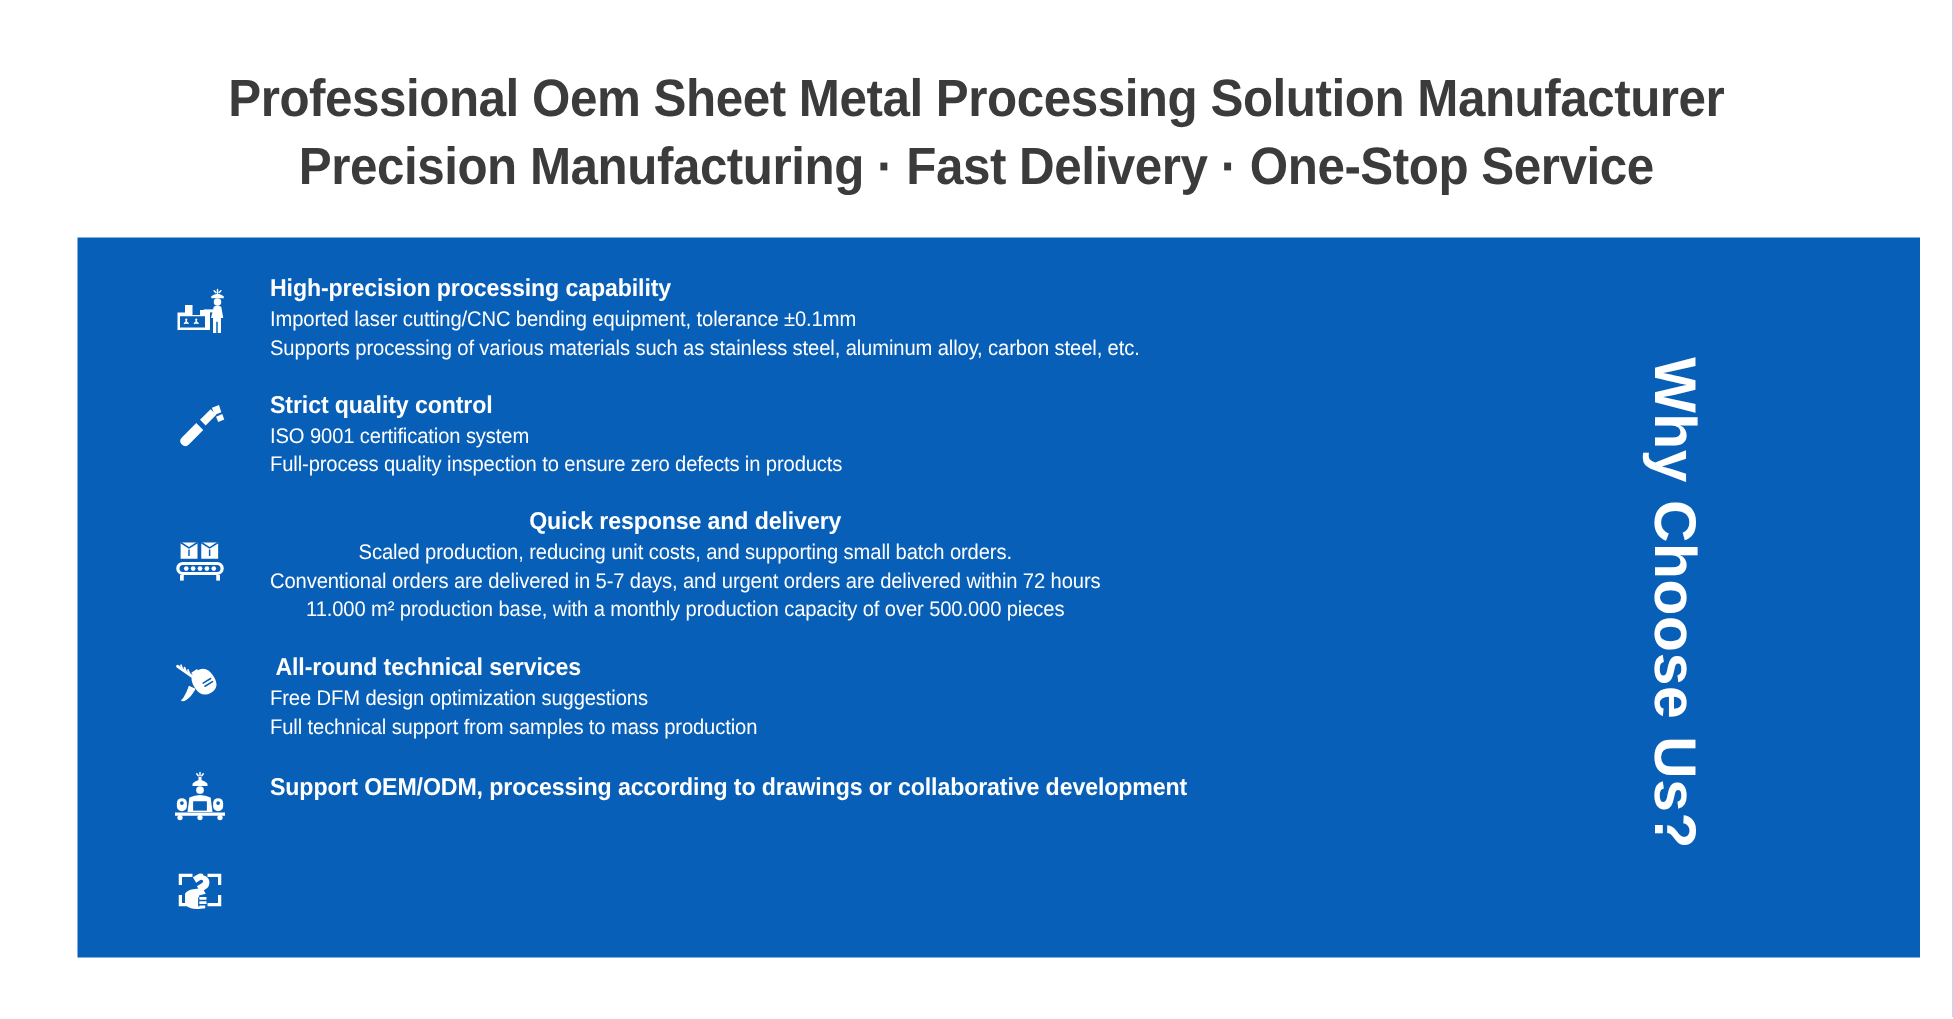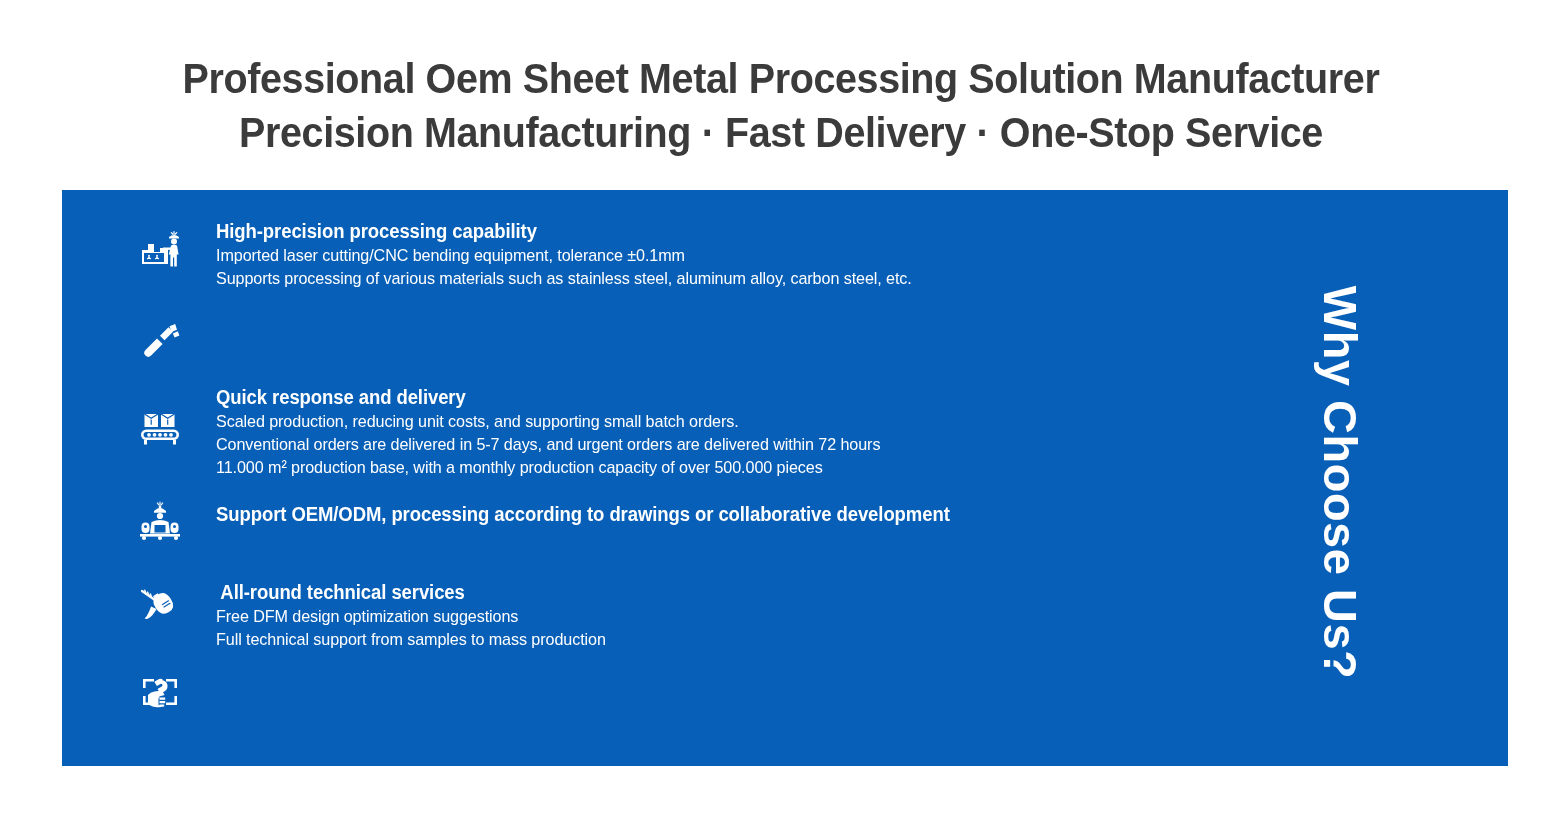--- a/index.html
+++ b/index.html
@@ -36,20 +36,21 @@
   }
 
   
   #panel {
     position: absolute;
     left: 62px;
     top: 190px;
     width: 1446px;
     height: 576px;
     background: #075fb7;
+    padding-left: 28px;
   }
 
   
   #feature-list {
     position: absolute;
     left: 66px;
     top: 28px;
     width: 1130px;
   }
   .feature-row {
@@ -93,21 +94,21 @@
     padding-top: 0;
   }
   .feature-row.single .feature-title {
     font-size: 19.5px;
     line-height: 26px;
   }
 
   
   .row-gap-1 { margin-bottom: 21px; }
   .row-gap-2 { margin-bottom: 21px; }
-  .row-gap-3 { margin-bottom: 22px; }
+  .row-gap-3 { margin-bottom: 22px; text-align: center; }
   .row-gap-4 { margin-bottom: 24px; }
   .row-gap-5 { margin-bottom: 38px; }
 
   
   .feature-row.b3 .feature-icon { margin-top: 24px; }
   .feature-row.b1 .feature-icon { margin-top: 10px; }
   .feature-row.b2 .feature-icon { margin-top: 8px; }
   .feature-row.b4 .feature-icon { margin-top: 6px; }
 
   
@@ -176,20 +177,25 @@
         <svg width="44" height="44" viewBox="0 0 44 44" fill="none">
 
           <path d="M7.5 36.5 q-2.8 -2.8 0 -5.6 L19 19.4 l5.6 5.6 L13.1 36.5 q-2.8 2.8 -5.6 0 Z" fill="#ffffff"></path>
 
           <path d="M22 16.8 L30.5 8.3 L35 12.8 L26.5 21.3 Z" fill="#ffffff"></path>
 
           <path d="M31.5 7.2 L37.2 5 L39 10.7 L33.6 12.9 Z" fill="#ffffff"></path>
           <path d="M34.8 14.4 L39.8 12.2 L41.4 16.5 L36.6 18.6 Z" fill="#ffffff"></path>
         </svg>
       </div>
+      <div class="feature-text">
+        <div class="feature-title">Strict quality control</div>
+        <div class="feature-line">ISO 9001 certification system</div>
+        <div class="feature-line">Full-process quality inspection to ensure zero defects in products</div>
+      </div>
     </div>
 
     <div class="feature-row b3 row-gap-3">
       <div class="feature-icon">
         <svg width="44" height="40" viewBox="0 0 44 40" fill="none">
 
           <rect x="6.5" y="6" width="13.5" height="13" fill="#ffffff"></rect>
           <path d="M6.5 6 L13.2 10.3 L20 6" stroke="#075fb7" stroke-width="1.2" fill="none"></path>
           <path d="M13.2 11.6 L13.2 16.8" stroke="#075fb7" stroke-width="1.2"></path>
 
@@ -211,20 +217,44 @@
         </svg>
       </div>
       <div class="feature-text">
         <div class="feature-title">Quick response and delivery</div>
         <div class="feature-line">Scaled production, reducing unit costs, and supporting small batch orders.</div>
         <div class="feature-line">Conventional orders are delivered in 5-7 days, and urgent orders are delivered within 72 hours</div>
         <div class="feature-line">11.000 m² production base, with a monthly production capacity of over 500.000 pieces</div>
       </div>
     </div>
 
+    <div class="feature-row b4 row-gap-4">
+      <div class="feature-icon">
+        <svg width="44" height="44" viewBox="0 0 44 44" fill="none">
+
+          <path d="M4 6 L15.5 14" stroke="#ffffff" stroke-width="2.2" stroke-linecap="round"></path>
+          <path d="M6.8 5.2 L8 8.4 M9.6 7.1 L10.8 10.3 M12.4 9 L13.6 12.2" stroke="#ffffff" stroke-width="1.4" stroke-linecap="round"></path>
+
+          <path d="M15 11.2 L19.6 8.2 L22.6 12.8 L18 15.8 Z" fill="#ffffff"></path>
+
+          <path d="M19.5 9.5 q7.5 -4.6 13.2 4.2 q5.7 8.8 -1.8 13.4 q-7.5 4.6 -13.2 -4.2 q-5.7 -8.8 1.8 -13.4 Z" fill="#ffffff"></path>
+          <path d="M24.5 19.5 L30.5 15.8 M26 22 L32 18.3" stroke="#075fb7" stroke-width="1.2" stroke-linecap="round"></path>
+
+          <path d="M18.5 24 q-3.5 6.5 -7.5 9 q-2.8 1.8 -4.4 0.2 q1.2 -0.6 2.2 -2.2 q2.6 -4.2 4.3 -9.4 Z" fill="#ffffff"></path>
+
+          <path d="M18.2 24.6 q-1.8 2 -3.5 1.4 l1 -2.6 Z" fill="#ffffff"></path>
+        </svg>
+      </div>
+      <div class="feature-text">
+        <div class="feature-title"> All-round technical services</div>
+        <div class="feature-line">Free DFM design optimization suggestions</div>
+        <div class="feature-line">Full technical support from samples to mass production</div>
+      </div>
+    </div>
+
     <div class="feature-row single row-gap-5">
       <div class="feature-icon">
         <svg width="44" height="40" viewBox="0 0 44 40" fill="none">
 
           <path d="M16 10 q6 -6 12 0 l0 1.8 l-12 0 Z" fill="#ffffff"></path>
           <rect x="20.8" y="4.4" width="2.4" height="3.4" fill="#ffffff"></rect>
           <path d="M22 1 L22 3.4 M19.4 2 L20.6 3.6 M24.6 2 L23.4 3.6" stroke="#ffffff" stroke-width="1.2" stroke-linecap="round"></path>
 
           <circle cx="22" cy="15" r="3.1" fill="#ffffff"></circle>
 
@@ -241,44 +271,20 @@
           <circle cx="6" cy="37" r="2.1" fill="#ffffff"></circle>
           <circle cx="22" cy="37" r="2.1" fill="#ffffff"></circle>
           <circle cx="38" cy="37" r="2.1" fill="#ffffff"></circle>
         </svg>
       </div>
       <div class="feature-text">
         <div class="feature-title">Support OEM/ODM, processing according to drawings or collaborative development</div>
       </div>
     </div>
 
-    <div class="feature-row b4 row-gap-4">
-      <div class="feature-icon">
-        <svg width="44" height="44" viewBox="0 0 44 44" fill="none">
-
-          <path d="M4 6 L15.5 14" stroke="#ffffff" stroke-width="2.2" stroke-linecap="round"></path>
-          <path d="M6.8 5.2 L8 8.4 M9.6 7.1 L10.8 10.3 M12.4 9 L13.6 12.2" stroke="#ffffff" stroke-width="1.4" stroke-linecap="round"></path>
-
-          <path d="M15 11.2 L19.6 8.2 L22.6 12.8 L18 15.8 Z" fill="#ffffff"></path>
-
-          <path d="M19.5 9.5 q7.5 -4.6 13.2 4.2 q5.7 8.8 -1.8 13.4 q-7.5 4.6 -13.2 -4.2 q-5.7 -8.8 1.8 -13.4 Z" fill="#ffffff"></path>
-          <path d="M24.5 19.5 L30.5 15.8 M26 22 L32 18.3" stroke="#075fb7" stroke-width="1.2" stroke-linecap="round"></path>
-
-          <path d="M18.5 24 q-3.5 6.5 -7.5 9 q-2.8 1.8 -4.4 0.2 q1.2 -0.6 2.2 -2.2 q2.6 -4.2 4.3 -9.4 Z" fill="#ffffff"></path>
-
-          <path d="M18.2 24.6 q-1.8 2 -3.5 1.4 l1 -2.6 Z" fill="#ffffff"></path>
-        </svg>
-      </div>
-      <div class="feature-text">
-        <div class="feature-title"> All-round technical services</div>
-        <div class="feature-line">Free DFM design optimization suggestions</div>
-        <div class="feature-line">Full technical support from samples to mass production</div>
-      </div>
-    </div>
-
     <div class="feature-row single">
       <div class="feature-icon">
         <svg width="44" height="40" viewBox="0 0 44 40" fill="none">
 
           <path d="M5 4 L16 4 L16 6.6 L7.6 6.6 L7.6 13 L5 13 Z" fill="#ffffff"></path>
           <path d="M39 4 L28 4 L28 6.6 L36.4 6.6 L36.4 13 L39 13 Z" fill="#ffffff"></path>
           <path d="M5 30 L16 30 L16 27.4 L7.6 27.4 L7.6 21 L5 21 Z" fill="#ffffff"></path>
           <path d="M39 30 L28 30 L28 27.4 L36.4 27.4 L36.4 21 L39 21 Z" fill="#ffffff"></path>
 
           <path d="M24.5 5.2 q4.8 1 5 5.6 q0.2 3.6 -2.8 5.4 l-4.2 2.6 l-3 -4.8 l4.2 -2.6 q1.3 -0.9 0.6 -2 q-0.7 -1.1 -2 -0.4 l-3.4 2.1 l-2.6 -4.3 l3.4 -2.1 q2.6 -1.6 4.8 -0.5 Z" fill="#ffffff"></path>

